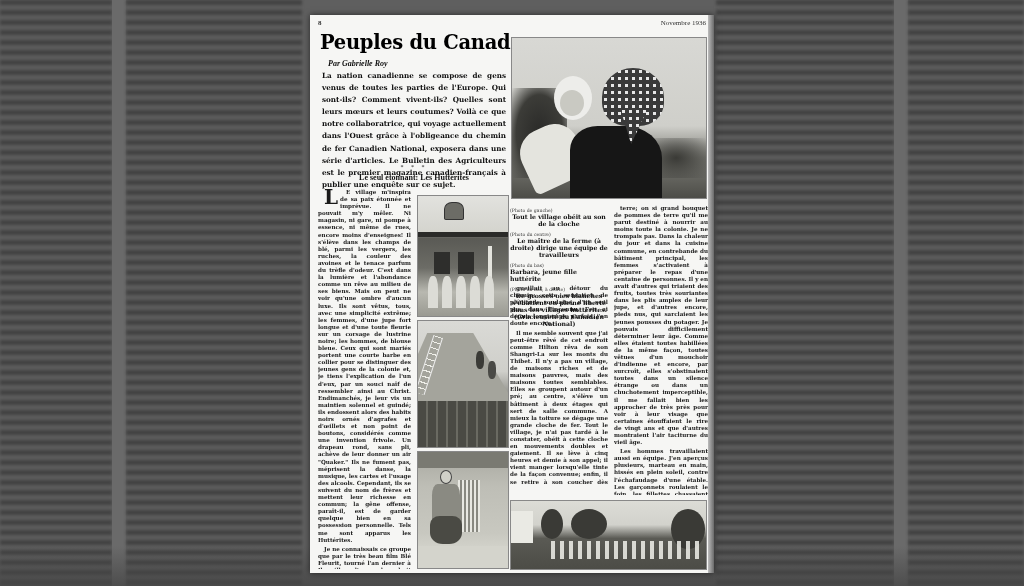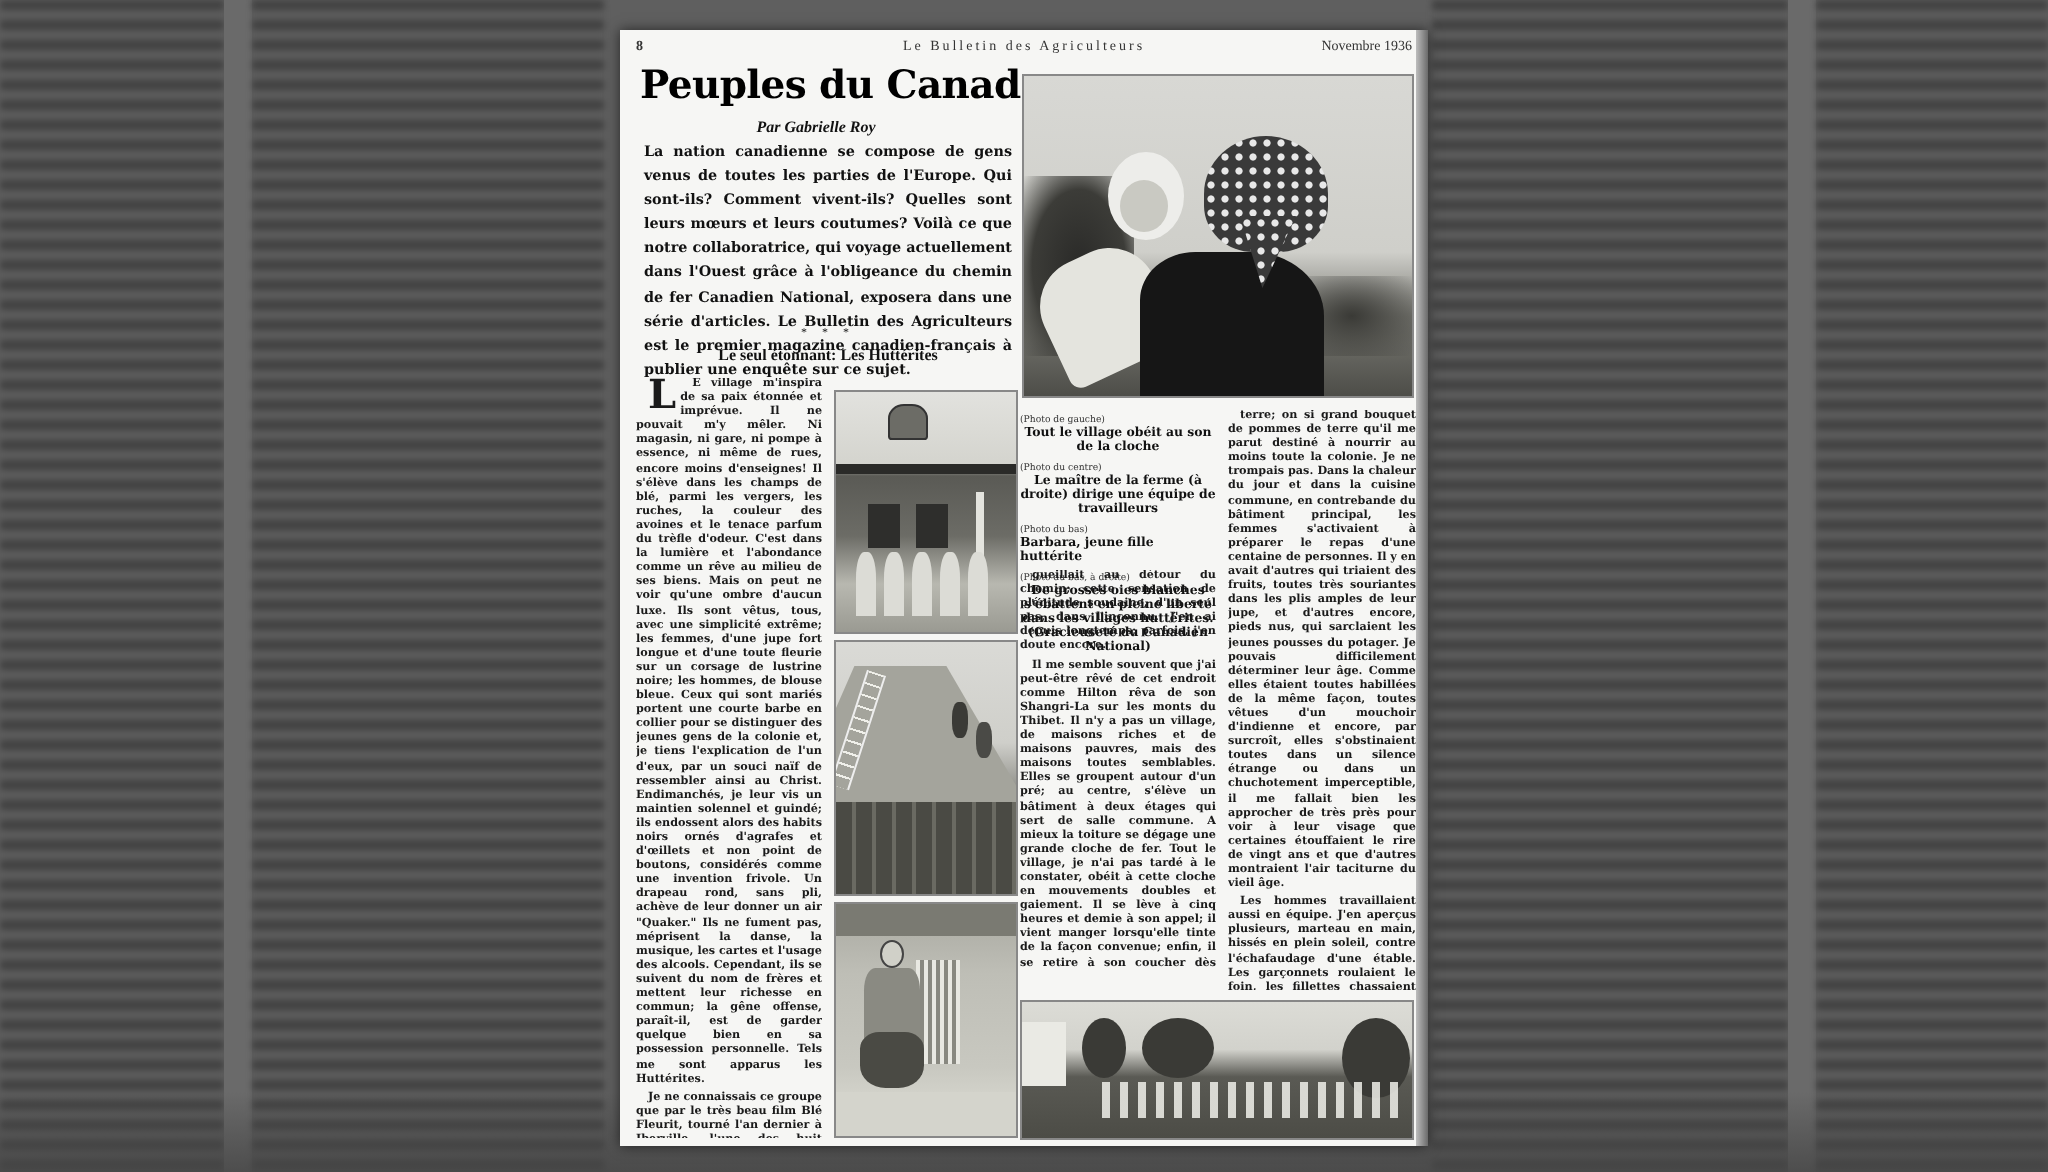--- a/index.html
+++ b/index.html
@@ -47,22 +47,22 @@
   .running-head .mast { position: absolute; left: 0; right: 0; text-align: center; top: 0; letter-spacing: 1.5px; }
   .running-head .date { position: absolute; right: 0; top: 0; letter-spacing: 0; }
 
   .title {
     position: absolute; left: 10px; top: 16px; width: 188px;
     font-family: "DejaVu Serif", serif;
     font-weight: 900; font-size: 19.5px; letter-spacing: -0.3px;
     color: #000; white-space: nowrap;
   }
   .byline {
-    position: absolute; left: 4px; top: 44px; width: 188px;
-    text-align: center; font-style: italic; font-weight: bold; font-size: 8px;
+    position: absolute; left: 18px; top: 44px; width: 188px;
+    font-style: italic; font-weight: bold; font-size: 8px;
   }
   .intro {
     position: absolute; left: 12px; top: 55px; width: 184px;
     font-size: 7.2px; line-height: 12.1px; font-weight: bold; text-align: justify;
     font-family: "DejaVu Serif", serif;
   }
   .stars {
     position: absolute; left: 10px; top: 149px; width: 188px; text-align: center; font-size: 6px; letter-spacing: 3px;
   }
   .subhead {
@@ -152,21 +152,20 @@
   <div class="bg-col" style="left:126px;width:176px;"></div>
   <div class="bg-col" style="left:716px;width:178px;"></div>
   <div class="bg-gutter" style="left:894px;"></div>
   <div class="bg-col" style="left:908px;width:116px;"></div>
   <div class="bg-fade"></div>
 </div>
 
 <div class="page">
   <div class="running-head">
     <span class="pg">8</span>
-    <span class="mast">Le Bulletin des Agriculteurs</span>
     <span class="date">Novembre 1936</span>
   </div>
 
   <div class="title">Peuples du Canada</div>
   <div class="byline">Par Gabrielle Roy</div>
   <div class="intro">La nation canadienne se compose de gens venus de toutes les parties de l'Europe. Qui sont-ils? Comment vivent-ils? Quelles sont leurs mœurs et leurs coutumes? Voilà ce que notre collaboratrice, qui voyage actuellement dans l'Ouest grâce à l'obligeance du chemin de fer Canadien National, exposera dans une série d'articles. Le Bulletin des Agriculteurs est le premier magazine canadien-français à publier une enquête sur ce sujet.</div>
   <div class="stars">* * *</div>
   <div class="subhead">Le seul étonnant: Les Huttérites</div>
 
   <div class="col col-a">

